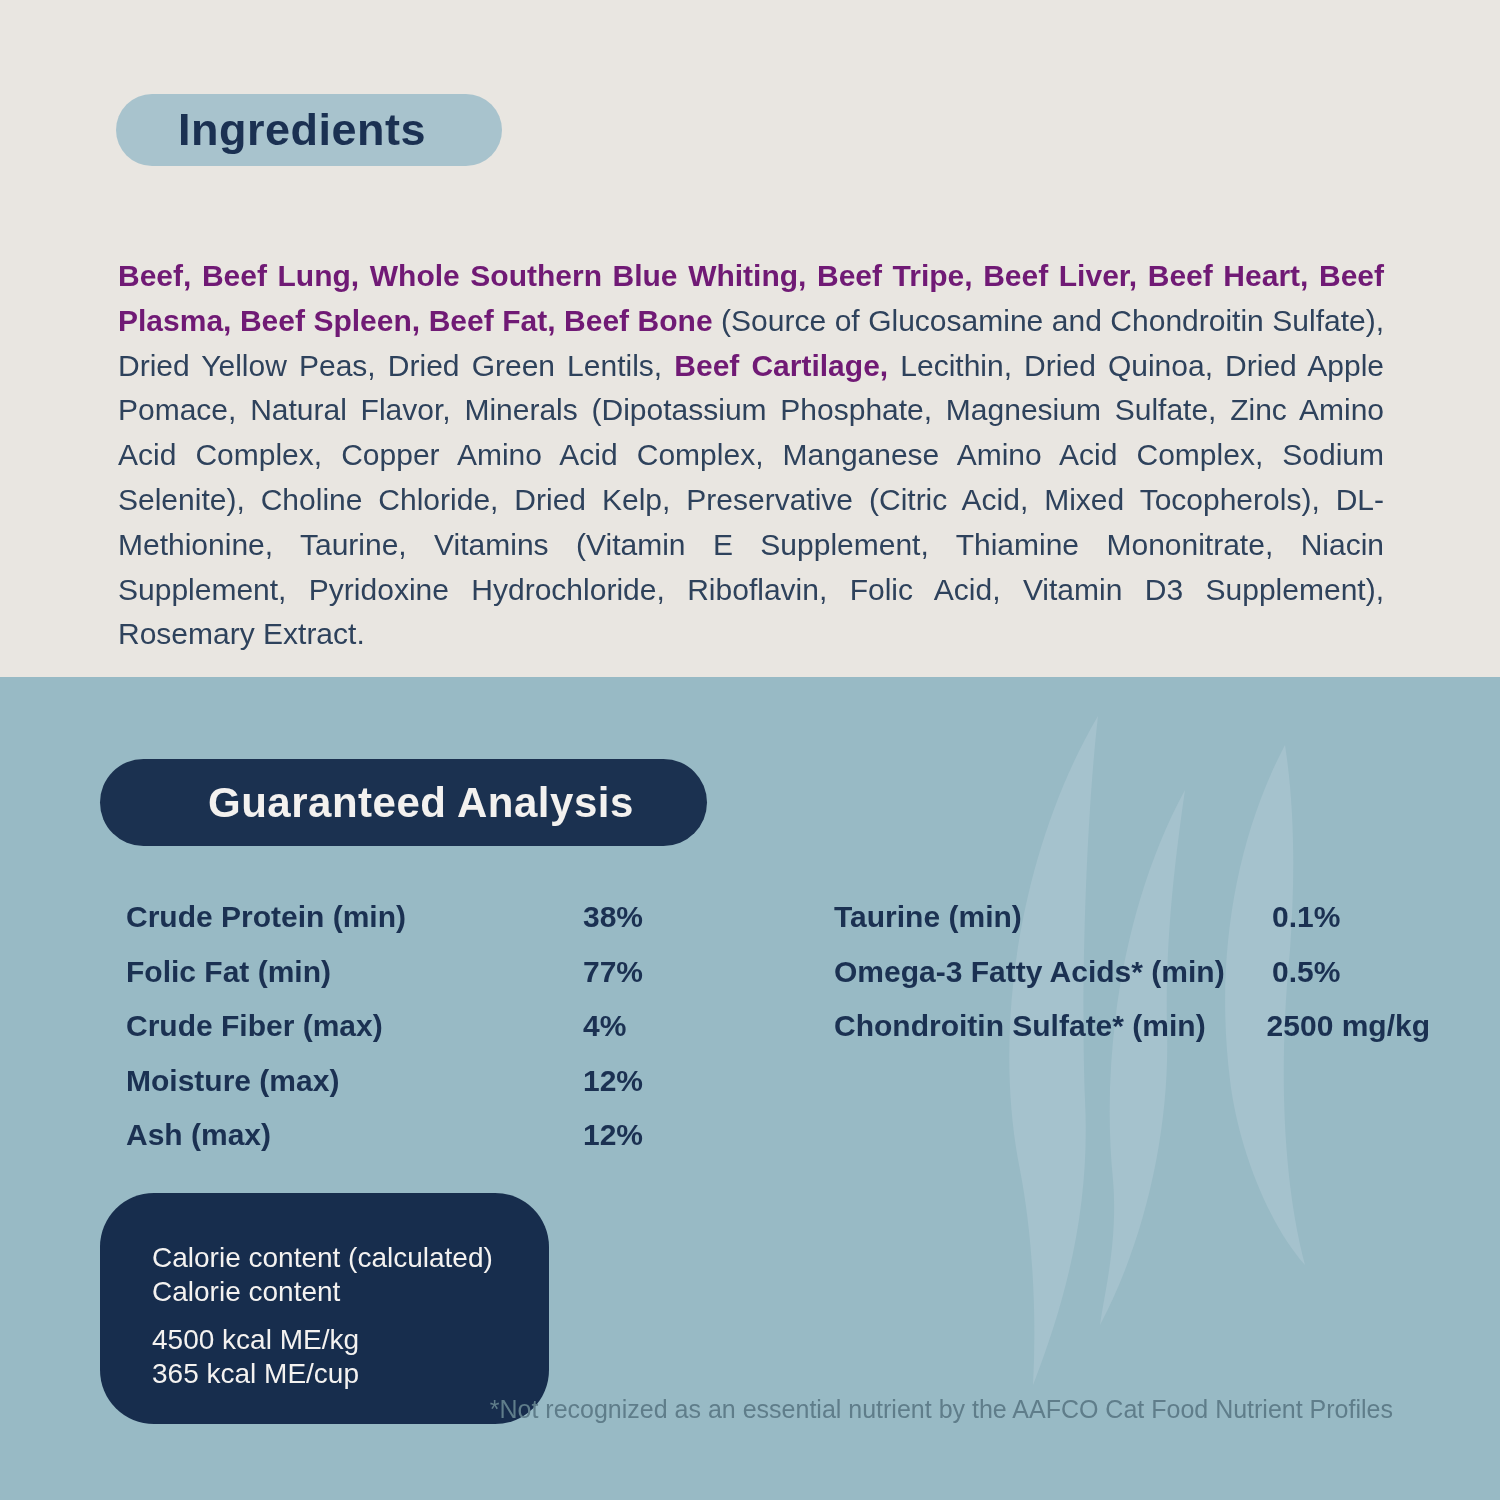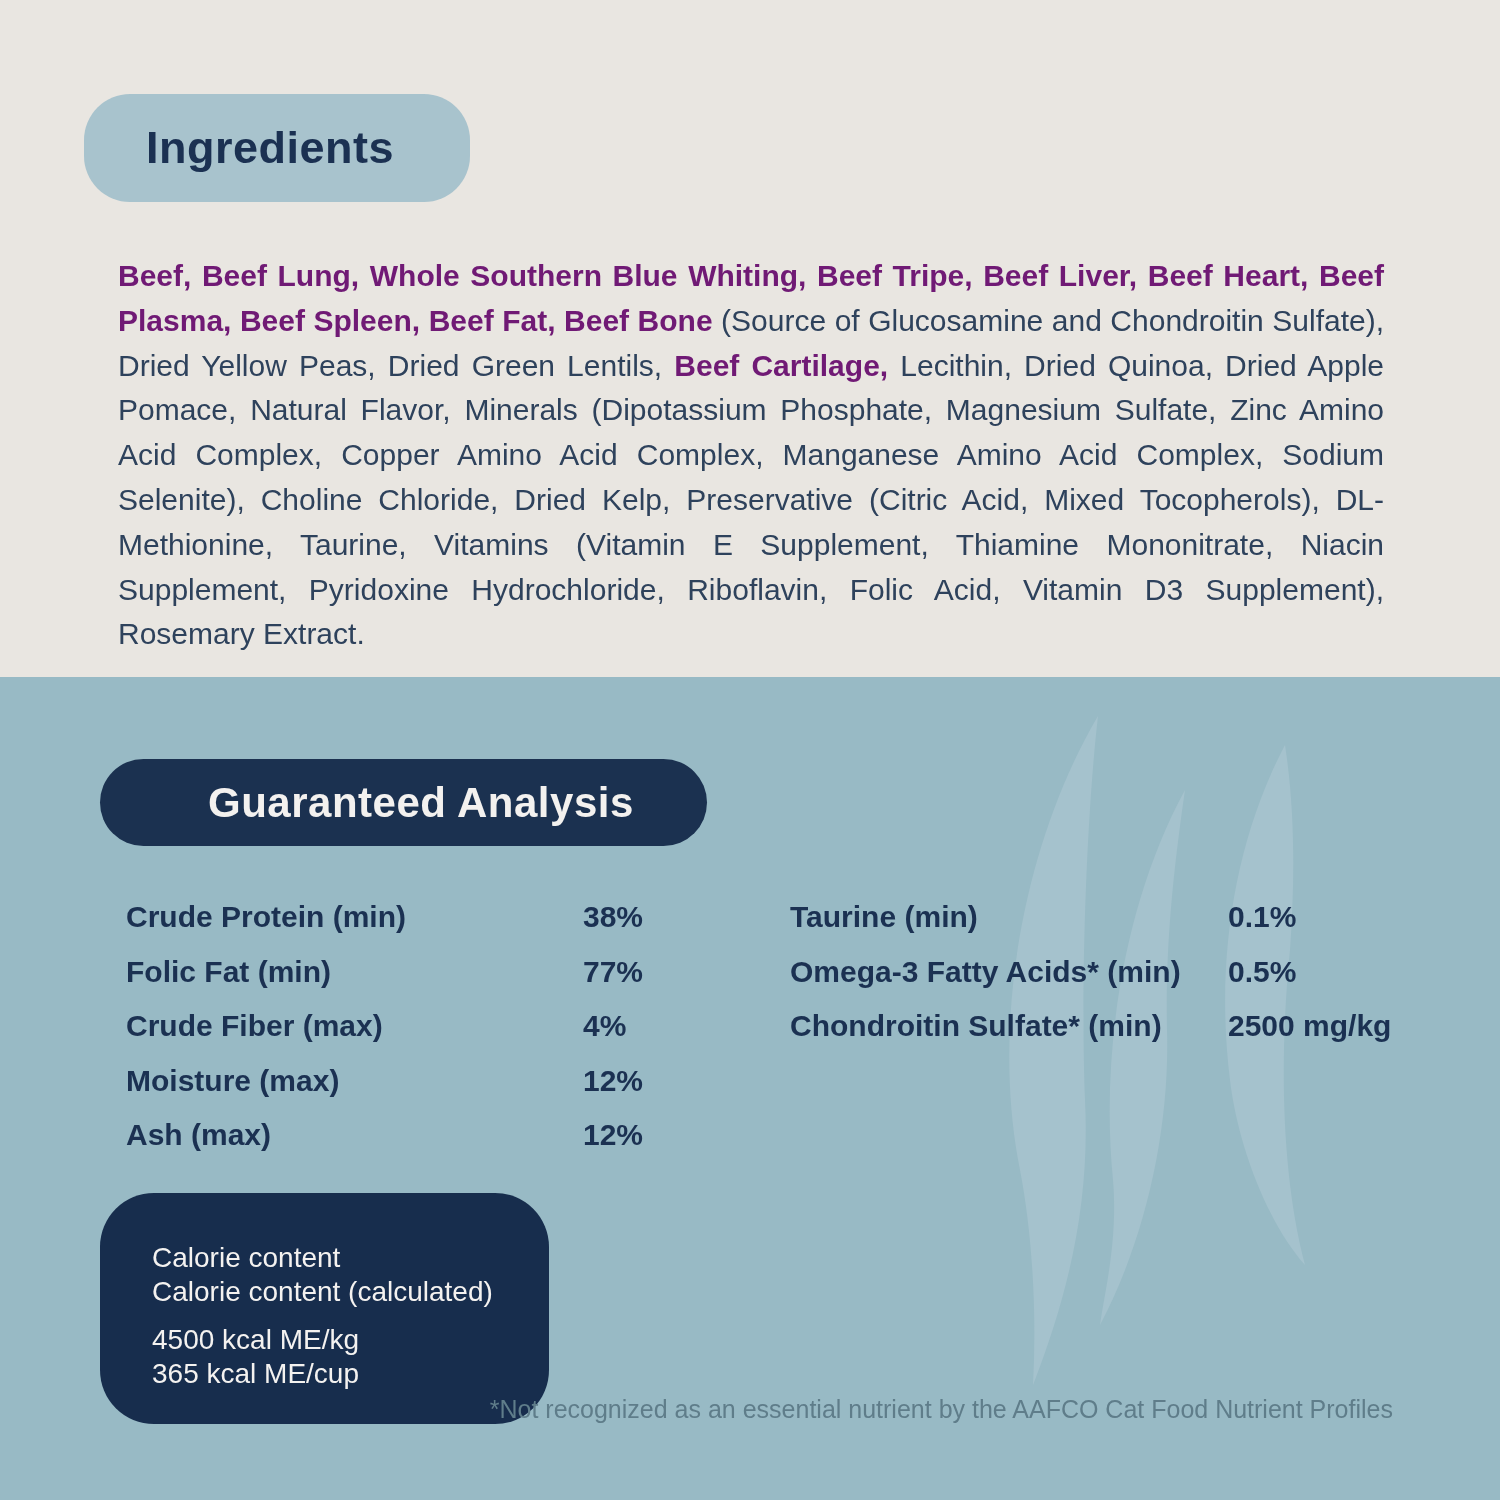--- a/index.html
+++ b/index.html
@@ -6,21 +6,21 @@
   body{
     width:1500px;height:1500px;position:relative;overflow:hidden;
     font-family:"Liberation Sans","DejaVu Sans",sans-serif;
     background:#E9E6E1;
   }
   .section-top{position:absolute;left:0;top:0;width:1500px;height:677px;background:#E9E6E1;}
   .section-bottom{position:absolute;left:0;top:677px;width:1500px;height:823px;background:#98BAC5;}
 
   
   .ing-pill{
-    position:absolute;left:84px;top:94px;width:386px;height:108px;
+    position:absolute;left:116px;top:94px;width:386px;height:72px;
     background:#A8C3CD;border-radius:46px;
     display:flex;align-items:center;box-sizing:border-box;padding-left:62px;
   }
   .ing-pill .pill-text{
     color:#1B3152;font-size:45px;font-weight:700;letter-spacing:.5px;
   }
 
   
   .ing-para{
     position:absolute;left:118px;top:224px;width:1266px;
@@ -40,21 +40,21 @@
     background:#1B3150;border-radius:44px;
     display:flex;align-items:center;box-sizing:border-box;padding-left:64px;
   }
   .ga-pill .pill-text{color:#F3F1EF;font-size:42px;font-weight:700;letter-spacing:.5px;margin-left:44px;}
 
   
   .ga-left{position:absolute;left:126px;top:890px;width:660px;}
   .ga-right{position:absolute;left:790px;top:890px;width:640px;}
   .ga-row{display:flex;height:54.5px;align-items:center;}
   .ga-left .ga-label{width:457px;}
-  .ga-right .ga-label{width:438px;}
+  .ga-right .ga-label{width:438px;margin-left:44px;}
   .ga-label,.ga-value{
     font-size:30px;font-weight:700;color:#1B3152;white-space:nowrap;
   }
 
   
   .cal-box{
     position:absolute;left:100px;top:1193px;width:449px;height:231px;
     background:#172D4D;border-radius:54px;box-sizing:border-box;
     padding:48px 0 0 52px;
   }
@@ -121,20 +121,20 @@
     <div class="ga-label">Omega-3 Fatty Acids* (min)</div>
     <div class="ga-value">0.5%</div>
   </div>
   <div class="ga-row">
     <div class="ga-label">Chondroitin Sulfate* (min)</div>
     <div class="ga-value">2500 mg/kg</div>
   </div>
 </div>
 
 <div class="cal-box">
+  <div class="cal-line">Calorie content (calculated)</div>
   <div class="cal-line">Calorie content</div>
-  <div class="cal-line">Calorie content (calculated)</div>
   <div class="cal-gap"></div>
   <div class="cal-line">4500 kcal ME/kg</div>
   <div class="cal-line">365 kcal ME/cup</div>
 </div>
 
 <div class="footnote">*Not recognized as an essential nutrient by the AAFCO Cat Food Nutrient Profiles</div>
 
 </body></html>

